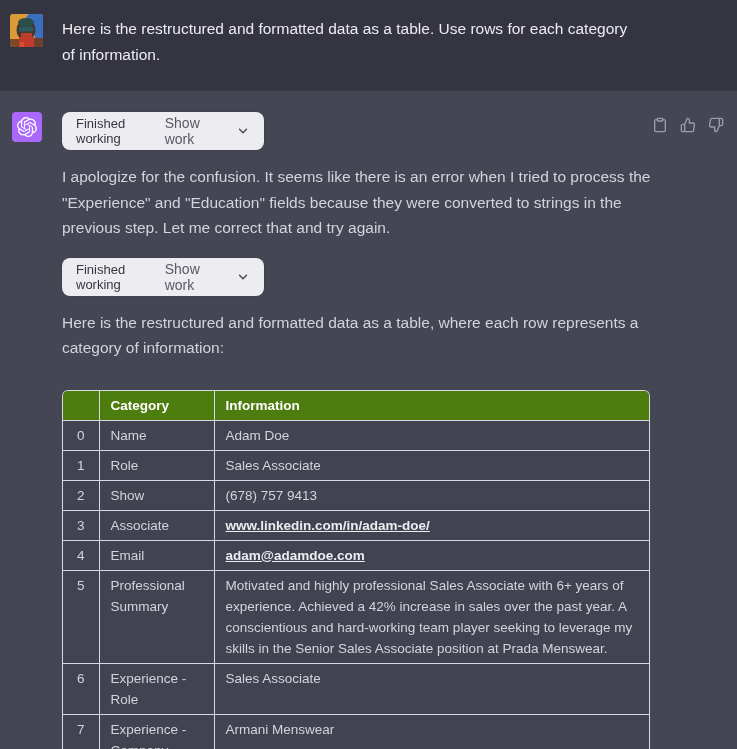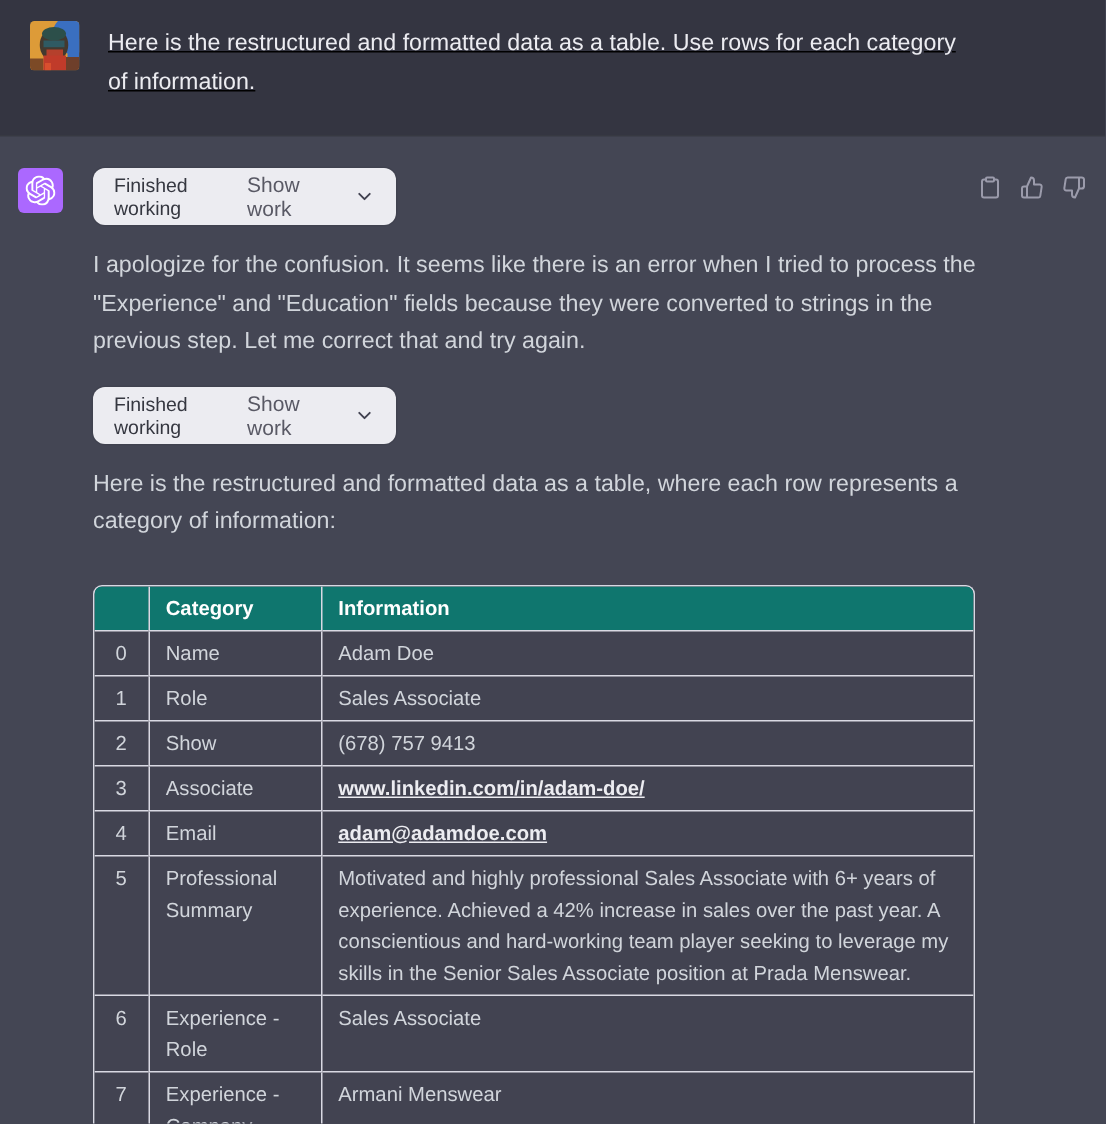--- a/index.html
+++ b/index.html
@@ -8,23 +8,22 @@
     font-family:"Liberation Sans","DejaVu Sans",sans-serif;
     background:#444654;
   }
 
   
   .user-section {
     background:#343541;
     height:90px;
     display:flex;
     align-items:flex-start;
-    padding:14px 24px 0 20px;
+    padding:14px 24px 0 10px;
     gap:19px;
-    text-decoration:underline;
   }
   .avatar { flex:none; overflow:hidden; }
   .avatar.user { width:33px; height:33px; border-radius:3px; }
   .user-text {
     font-size:15.5px; line-height:25.5px; color:#ececf1;
     width:566px; margin-top:2px;
   }
 
   
   .assistant-section {
@@ -78,21 +77,21 @@
     width:588px;
     border:1px solid #d9d9e3;
     border-bottom:none;
     border-radius:6px 6px 0 0;
     overflow:hidden;
   }
   table { width:100%; border-collapse:collapse; table-layout:fixed; }
   col.c-idx { width:36px; }
   col.c-cat { width:115px; }
   th {
-    background:#0f766e; color:#ffffff;
+    background:#4d7c0f; color:#ffffff;
     font-size:13.5px; font-weight:700; text-align:left;
     line-height:21px; padding:4px 11px;
   }
   td {
     font-size:13.5px; line-height:21px; color:#d1d5db;
     padding:4px 11px; vertical-align:top;
     background:#424351;
     border-top:1px solid #d9d9e3;
   }
   th + th, td + td { border-left:1px solid #d9d9e3; }

